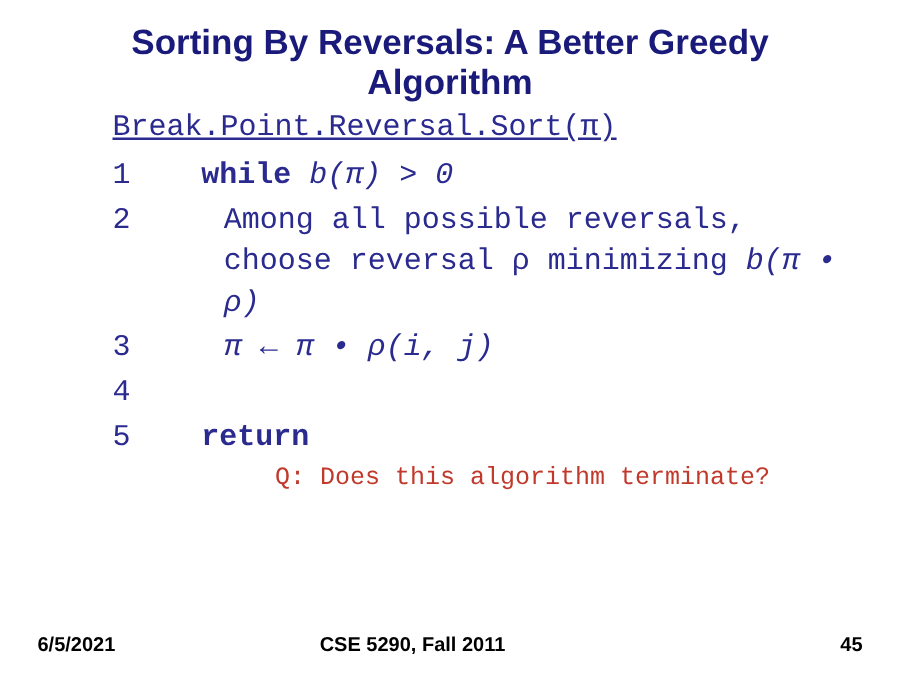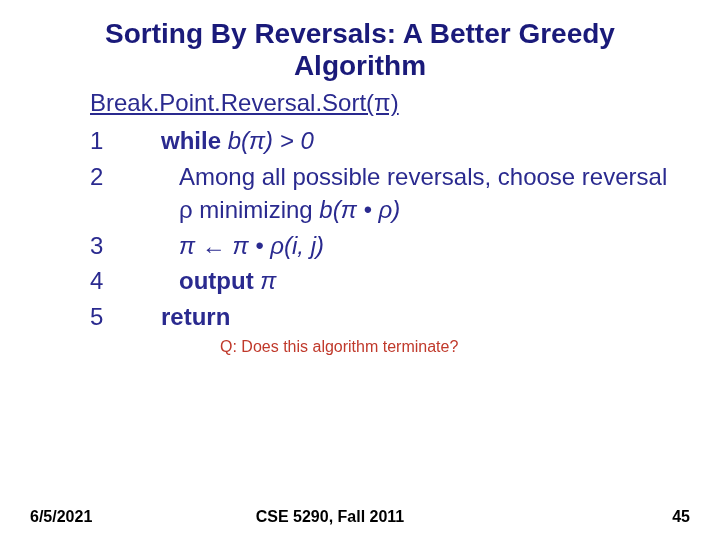--- a/index.html
+++ b/index.html
@@ -24,20 +24,21 @@
     font-size: 28px;
     text-align: center;
     padding: 18px 40px 4px 40px;
     line-height: 1.15;
   }
   .body {
     color: #2a2a8f;
     font-size: 24px;
     line-height: 1.4;
     padding: 0 46px 0 70px;
+    font-family: Liberation Mono, monospace;
   }
   .func {
     text-decoration: underline;
     padding-left: 20px;
     margin-bottom: 4px;
   }
   .line {
     display: flex;
     align-items: flex-start;
     margin-bottom: 2px;
@@ -49,21 +50,21 @@
   }
   .ltext {
     flex: 1;
     margin-left: 29px;
   }
   .indent { padding-left: 18px; display:inline-block;}
   .kw { font-weight: bold; }
   .it { font-style: italic; }
   .question {
     color: #c0392b;
-    font-size: 16px;
+    font-size: 20px;
     padding-left: 150px;
     margin-top: 2px;
   }
   .footer {
     position: absolute;
     bottom: 14px;
     left: 0;
     width: 720px;
     font-family: Arial, Helvetica, sans-serif;
     font-size: 16px;
@@ -108,23 +109,20 @@
 
     <div class="line">
       <div class="lnum">3</div>
       <div class="ltext">
         <span class="indent it">π ← π • ρ(i, j)</span>
       </div>
     </div>
 
     <div class="line">
       <div class="lnum">4</div>
-      <div class="ltext">
-        <span class="indent"><span class="kw">output</span><span class="it"> π</span></span>
-      </div>
     </div>
 
     <div class="line">
       <div class="lnum">5</div>
       <div class="ltext">
         <span class="kw">return</span>
       </div>
     </div>
 
     <div class="question">Q: Does this algorithm terminate?</div>

